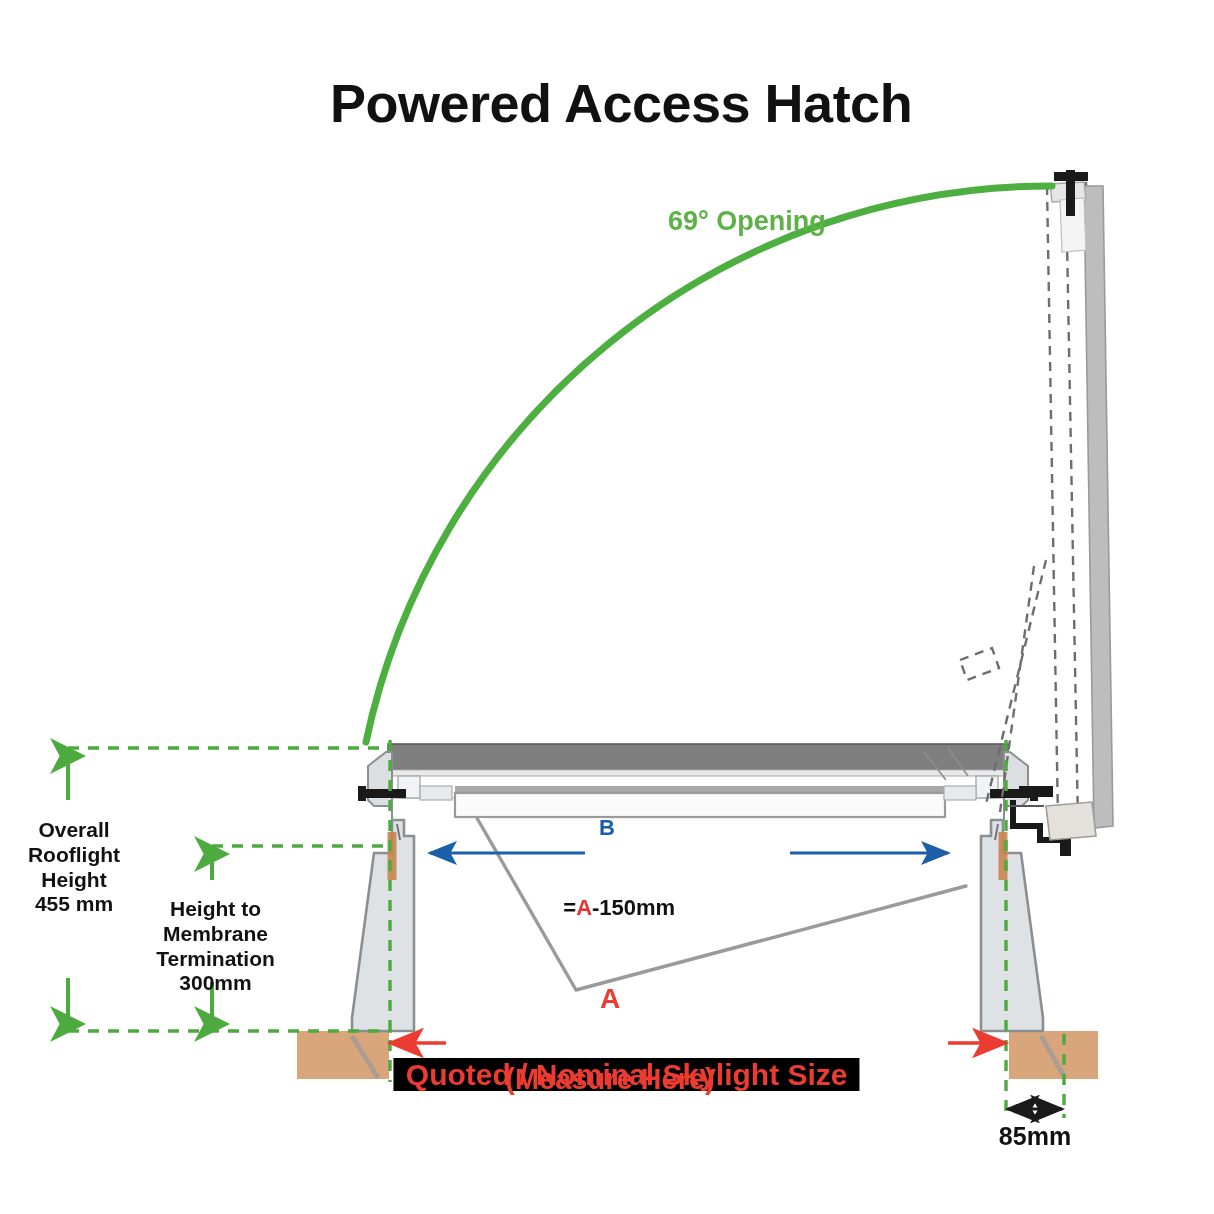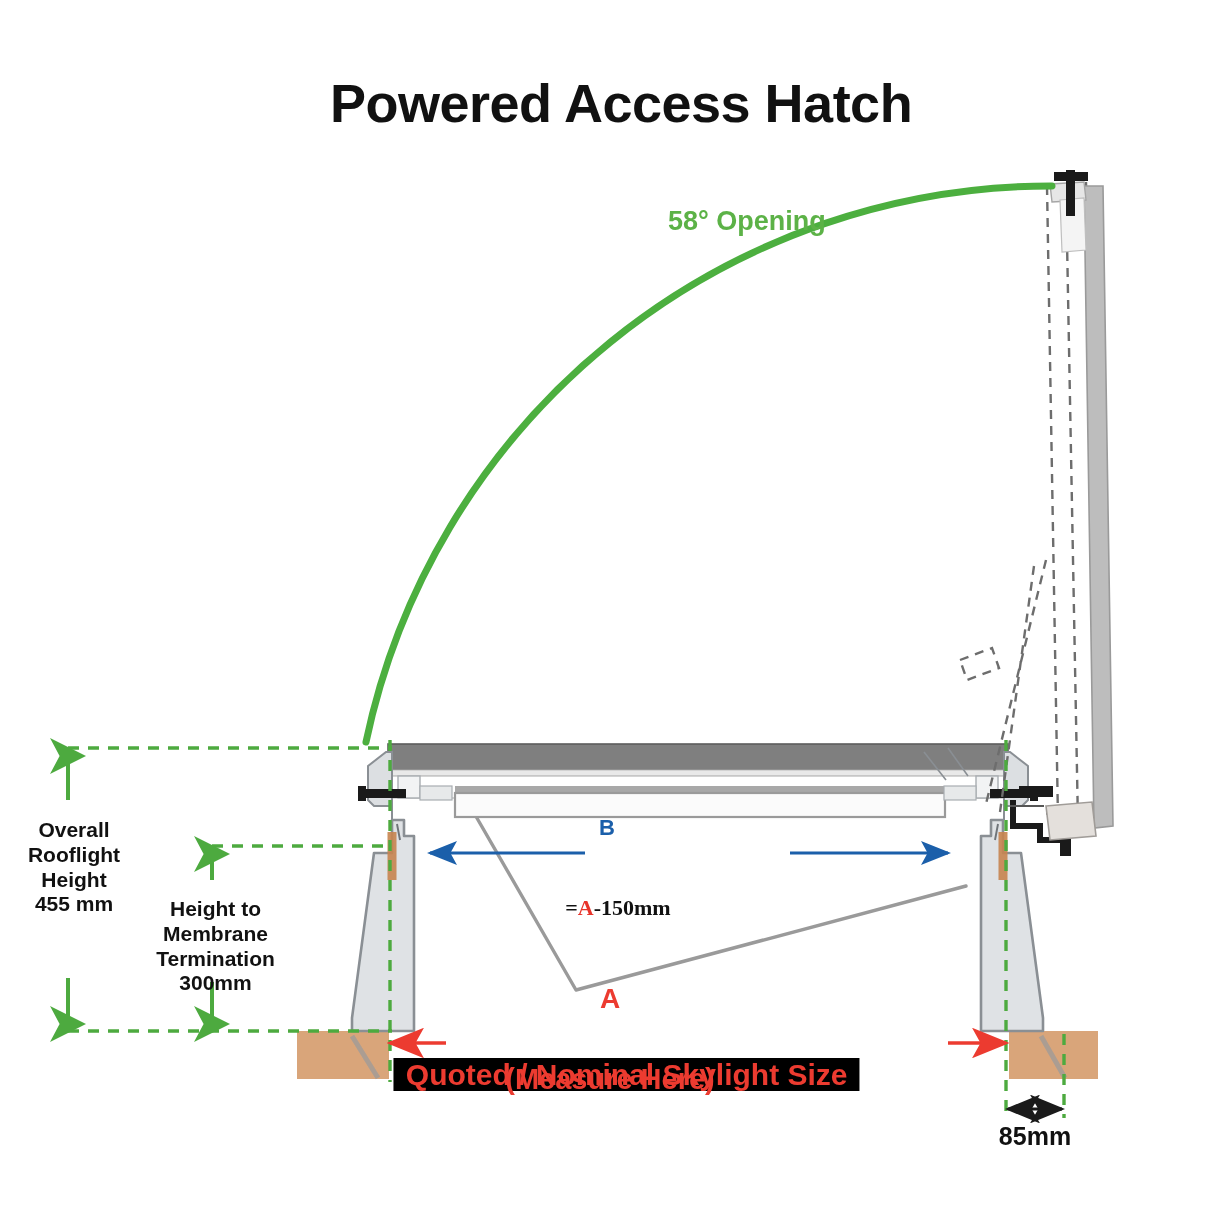--- a/index.html
+++ b/index.html
@@ -93,21 +93,20 @@
     font-size: 23px;
     color: #111111;
   }
   #daylight-formula {
     left: 0px;
     top: 869px;
     width: 1214px;
     text-align: center;
     font-size: 22px;
     color: #111111;
-    font-family: Liberation Serif, serif;
   }
   #daylight-formula .red { color: #e8342a; }
 
   
   #a-letter {
     left: 610px;
     top: 982px;
     font-size: 28px;
     color: #ec3b30;
     transform: translateX(-50%);
@@ -297,21 +296,21 @@
 
     <g>
       <line x1="1008" y1="1109" x2="1062" y2="1109" stroke="#1a1a1a" stroke-width="3.2" marker-start="url(#arrBlackStart)" marker-end="url(#arrBlack)"></line>
     </g>
   </svg>
 
   <div class="txt" id="title-block">
     <span>Powered Access Hatch</span>
   </div>
 
-  <div class="txt" id="opening-label">58° Opening</div>
+  <div class="txt" id="opening-label">69° Opening</div>
 
   <div class="txt" id="overall-height-label">Overall<br>Rooflight<br>Height<br>455 mm</div>
 
   <div class="txt" id="membrane-label">Height to<br>Membrane<br>Termination<br>300mm</div>
 
   <div class="txt" id="b-letter">B</div>
 
 
   <div class="txt" id="daylight-formula">
     <span>=</span><span class="red">A</span><span>-150mm</span>

